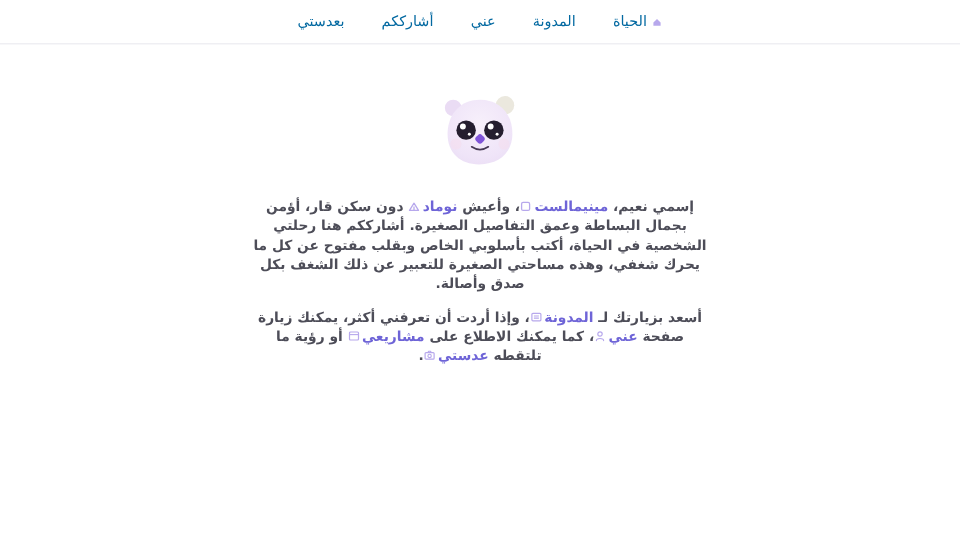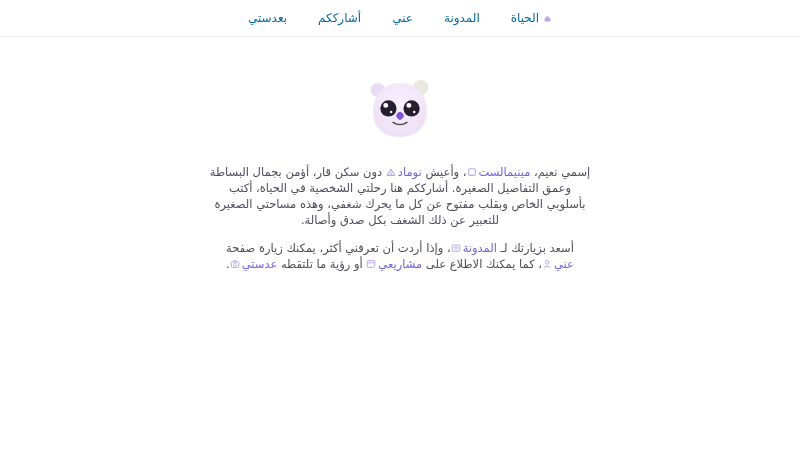--- a/index.html
+++ b/index.html
@@ -32,20 +32,21 @@
     color: #0369a1;
     cursor: pointer;
     white-space: nowrap;
   }
   .nav-item .nav-icon { display: inline-flex; margin-top: 1px; }
   
   .main {
     width: 382px;
     margin: 0 auto;
     text-align: center;
+    font-weight: bold;
   }
   .mascot {
     display: block;
     margin: 40px auto 21px auto;
   }
   .intro p {
     font-size: 11.5px;
     line-height: 16px;
     color: #4d4d58;
     text-align: center;

